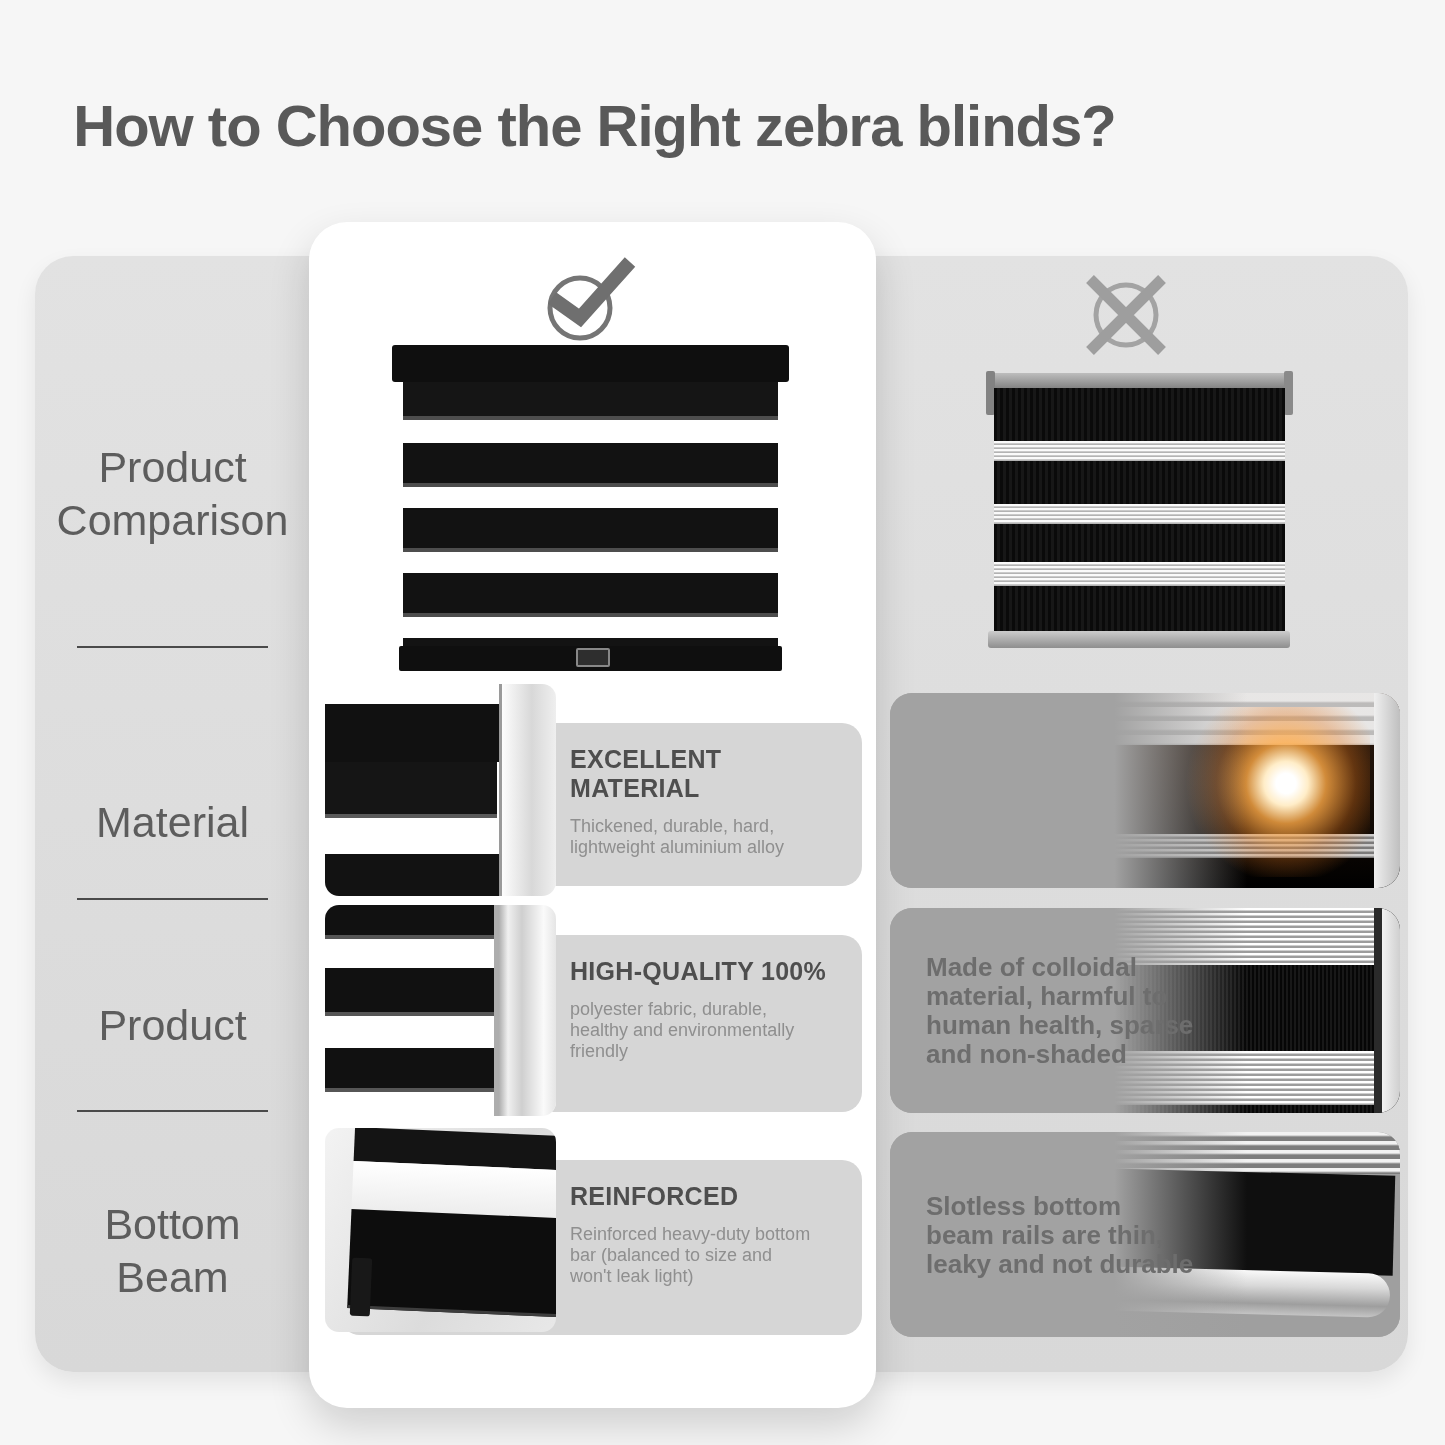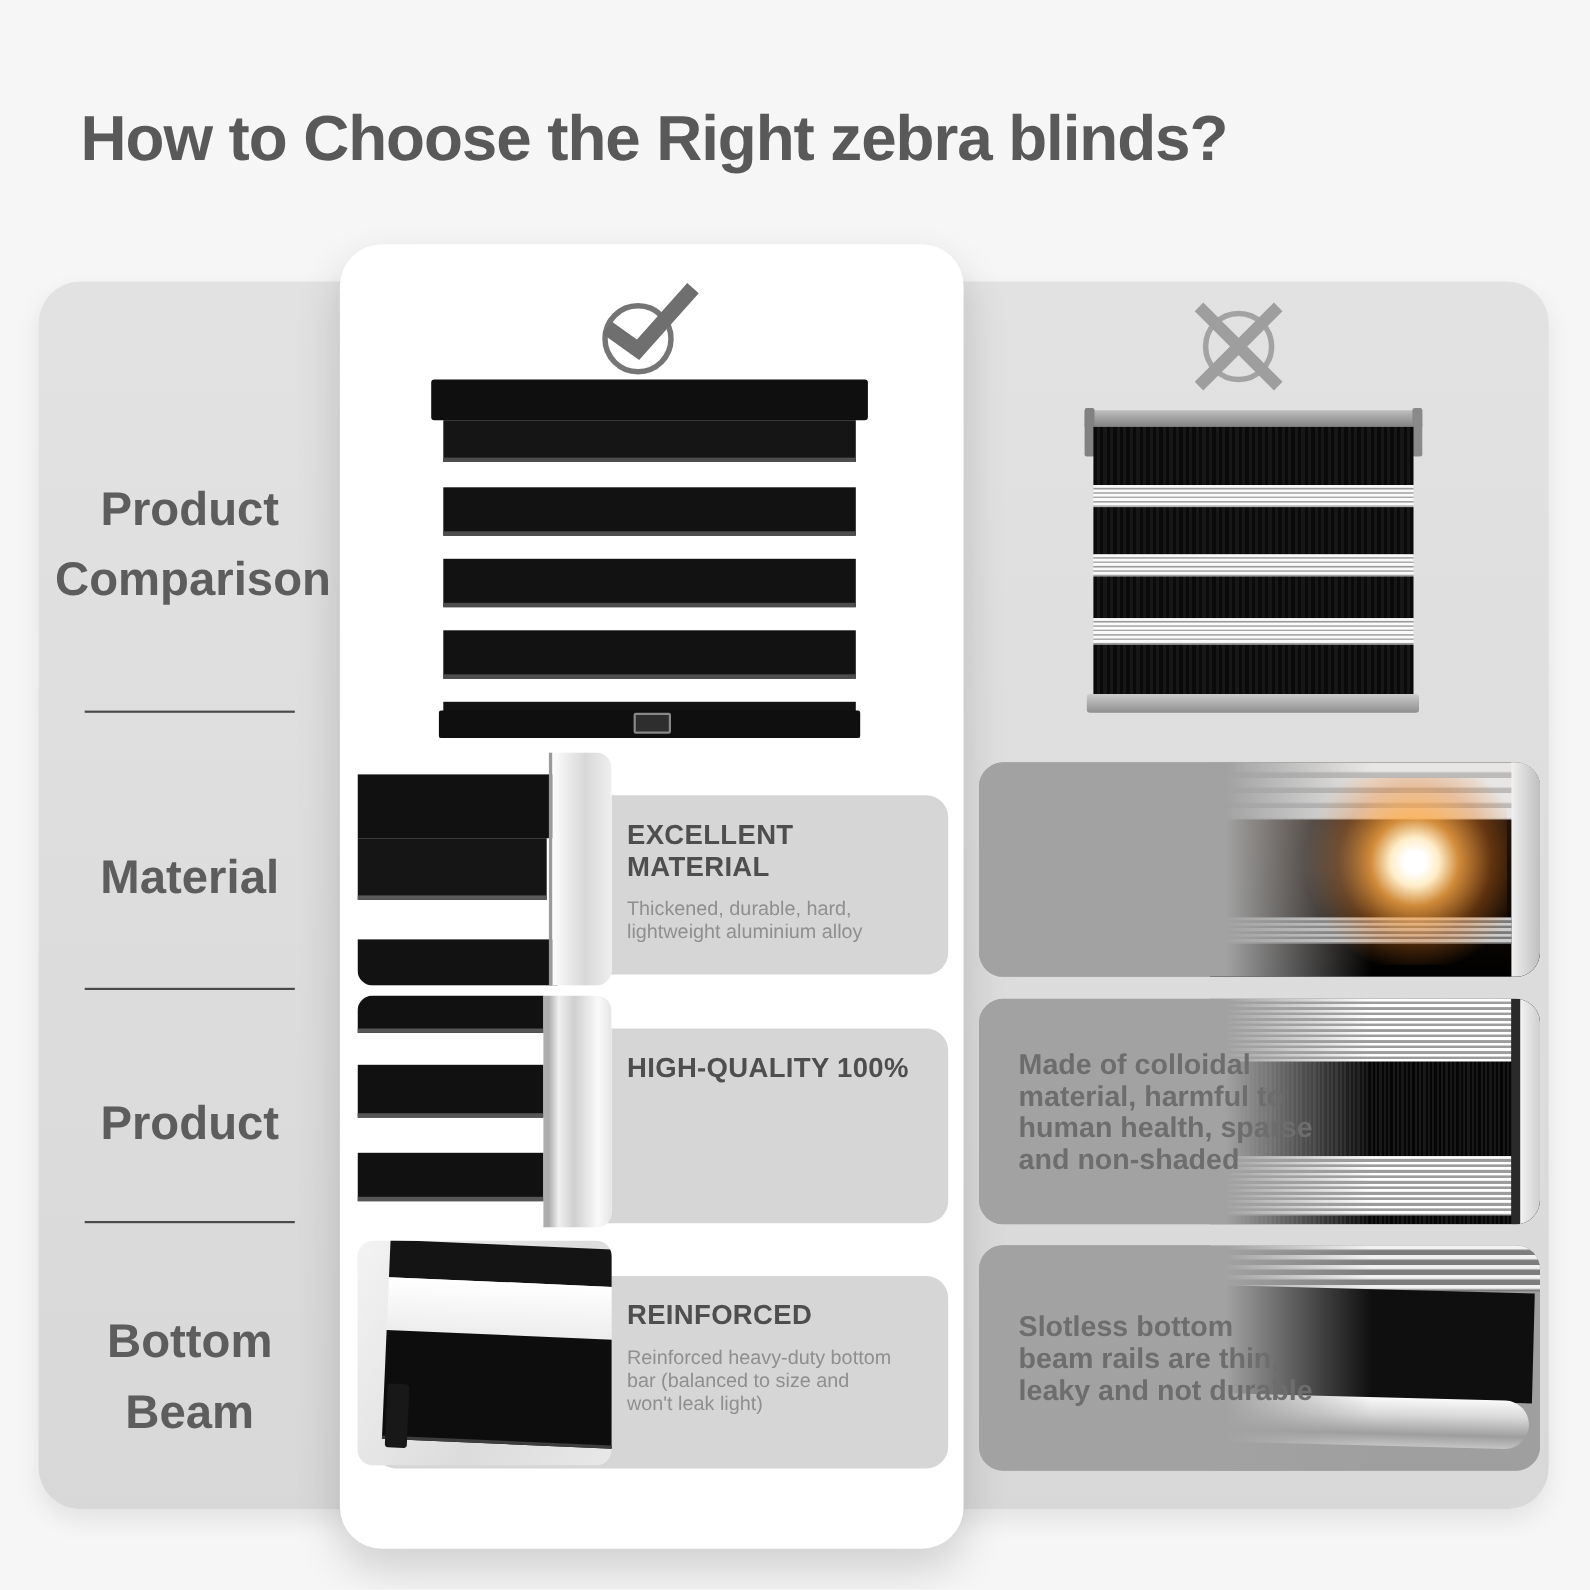--- a/index.html
+++ b/index.html
@@ -11,24 +11,24 @@
               font-size:58px;font-weight:700;letter-spacing:-1px;color:#595959;}
 
   
   .outer-panel{position:absolute;left:35px;top:256px;width:1373px;height:1116px;
                background:linear-gradient(180deg,#e2e2e2,#d8d8d8);border-radius:38px;
                box-shadow:0 10px 22px rgba(0,0,0,.08);}
   .card{position:absolute;left:309px;top:222px;width:567px;height:1186px;background:#ffffff;
         border-radius:38px;box-shadow:0 18px 40px rgba(0,0,0,.16);}
 
   
-  .row-label{position:absolute;left:50px;width:245px;text-align:center;font-weight:700;
-             font-size:43px;line-height:64px;color:#5d5d5d;white-space:pre-line;}
+  .row-label{position:absolute;left:50px;width:245px;text-align:center;font-weight:400;
+             font-size:43px;line-height:53px;color:#5d5d5d;white-space:pre-line;margin-top:10px;}
   .lbl-product{top:431px;}
-  .lbl-material{top:766px;}
+  .lbl-material{top:786px;}
   .lbl-fabric{top:989px;}
   .lbl-beam{top:1188px;}
   .divider{position:absolute;left:77px;width:191px;height:2px;background:#4a4a4a;}
   .d1{top:646px;} .d2{top:898px;} .d3{top:1110px;}
 
   
   .icon-svg{position:absolute;overflow:visible;}
 
   
   .good-blind{position:absolute;left:392px;top:345px;width:397px;height:330px;}
@@ -188,20 +188,23 @@
   <div class="feat-panel fp1">
     <div class="feat-inner">
       <div class="feat-heading">EXCELLENT MATERIAL</div>
       <div class="feat-body">Thickened, durable, hard,
 lightweight aluminium alloy</div>
     </div>
   </div>
   <div class="feat-panel fp2">
     <div class="feat-inner">
       <div class="feat-heading">HIGH-QUALITY 100%</div>
+      <div class="feat-body">polyester fabric, durable,
+healthy and environmentally
+friendly</div>
     </div>
   </div>
   <div class="feat-panel fp3">
     <div class="feat-inner">
       <div class="feat-heading">REINFORCED</div>
       <div class="feat-body">Reinforced heavy-duty bottom
 bar (balanced to size and
 won't leak light)</div>
     </div>
   </div>

